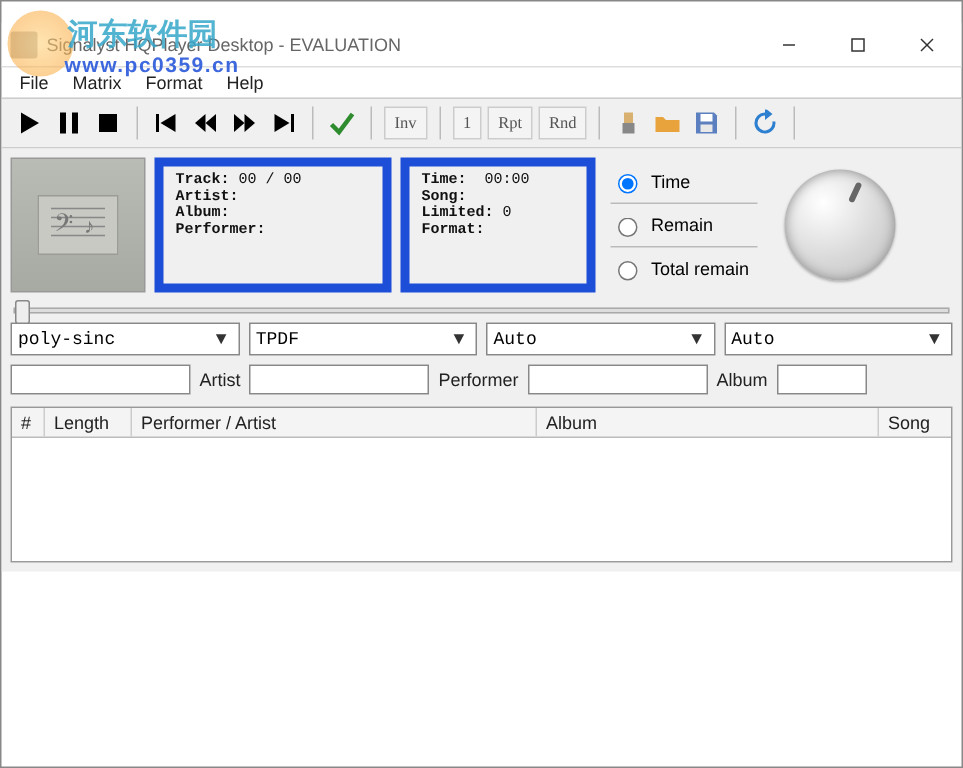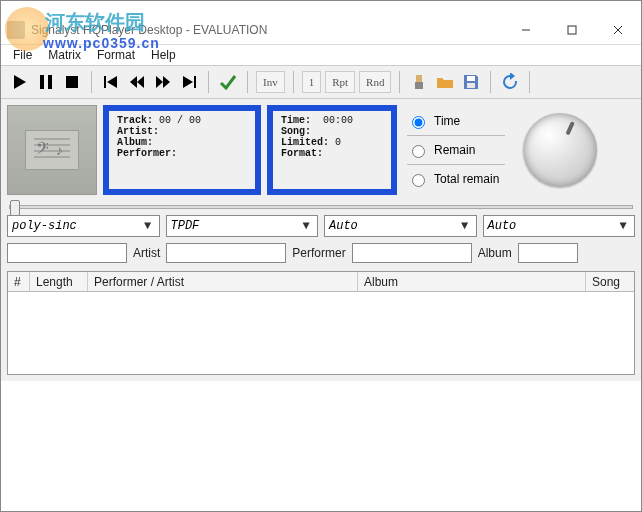--- a/index.html
+++ b/index.html
@@ -42,21 +42,21 @@
   .radios hr { border:none; border-top:1px solid #bbb; margin:2px 0; }
   .knob { width: 90px; display:flex; align-items:center; justify-content:center; }
   .knob .dial { width: 74px; height: 74px; border-radius: 50%; background: radial-gradient(circle at 35% 30%, #fff, #d8d8d8 55%, #bfbfbf); box-shadow: inset 0 0 8px #888, 0 1px 2px #aaa; position: relative; }
   .knob .dial::after { content:''; position:absolute; top:6px; left:50%; width:4px; height:14px; background:#666; border-radius:2px; transform: translateX(-50%) rotate(25deg); transform-origin: 50% 31px; }
   
   .progress { margin: 10px 2px 6px; }
   .progress .track { height: 4px; background: #ddd; border: 1px solid #aaa; position: relative; }
   .progress .thumb { position: absolute; left: 0; top: -6px; width: 10px; height: 16px; background: #eee; border: 1px solid #888; border-radius: 2px; }
   
   .comboRow { display: flex; gap: 6px; margin-top: 4px; }
-  .combo { flex: 1; display: flex; align-items: center; height: 22px; background: #fff; border: 1px solid #888; padding: 0 4px; font-family: "Courier New", monospace; font-size: 12px; font-style: italic; }
+  .combo { flex: 1; display: flex; align-items: center; height: 22px; background: #fff; border: 1px solid #888; padding: 0 4px; font-family: "Courier New", monospace; font-size: 12px; }
   .combo .val { flex:1; }
   .combo .arrow { width:14px; text-align:center; color:#333; }
   
   .searchRow { display: flex; align-items: center; gap: 4px; margin-top: 6px; }
   .searchRow input { height: 20px; border: 1px solid #888; background:#fff; font-size: 12px; padding: 0 3px; }
   .searchRow .lbl { font-size: 12px; color: #222; padding: 0 2px; }
   
   .listpanel { margin-top: 6px; border: 1px solid #999; background: #fff; height: 88px; display:flex; flex-direction:column; }
   .listpanel2 { margin-top: 8px; border: 1px solid #999; background: #fff; height: 104px; display:flex; flex-direction:column; }
   .colhdr { display:flex; background:#f4f4f4; border-bottom:1px solid #bbb; font-size:12px; color:#222; height:20px; }

